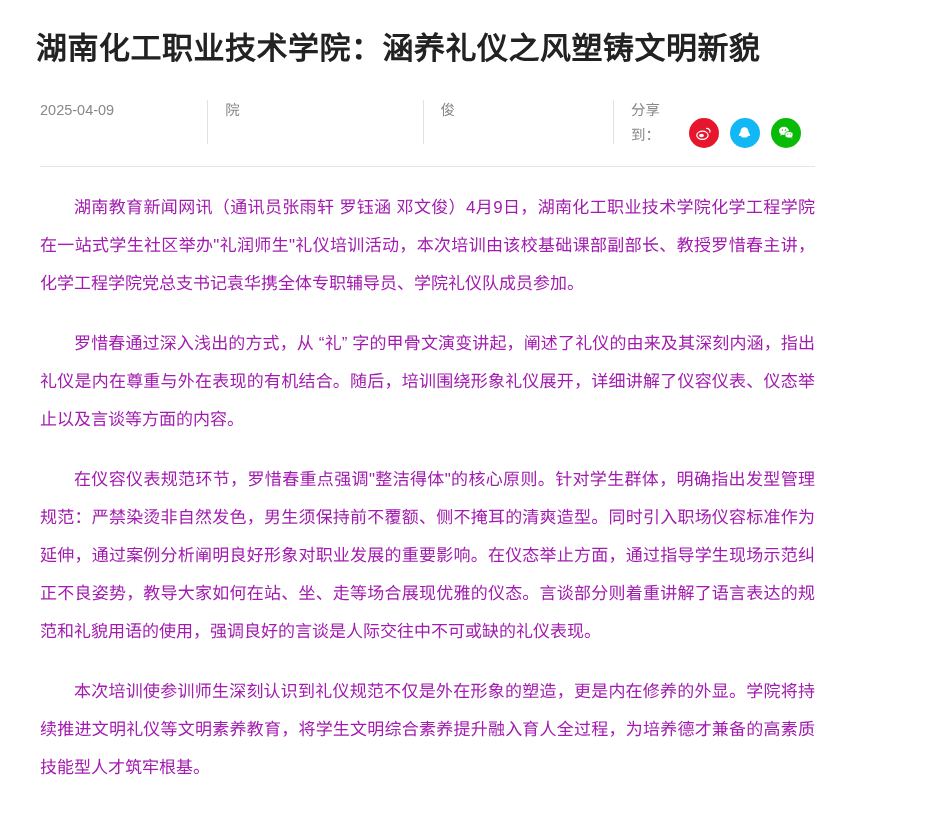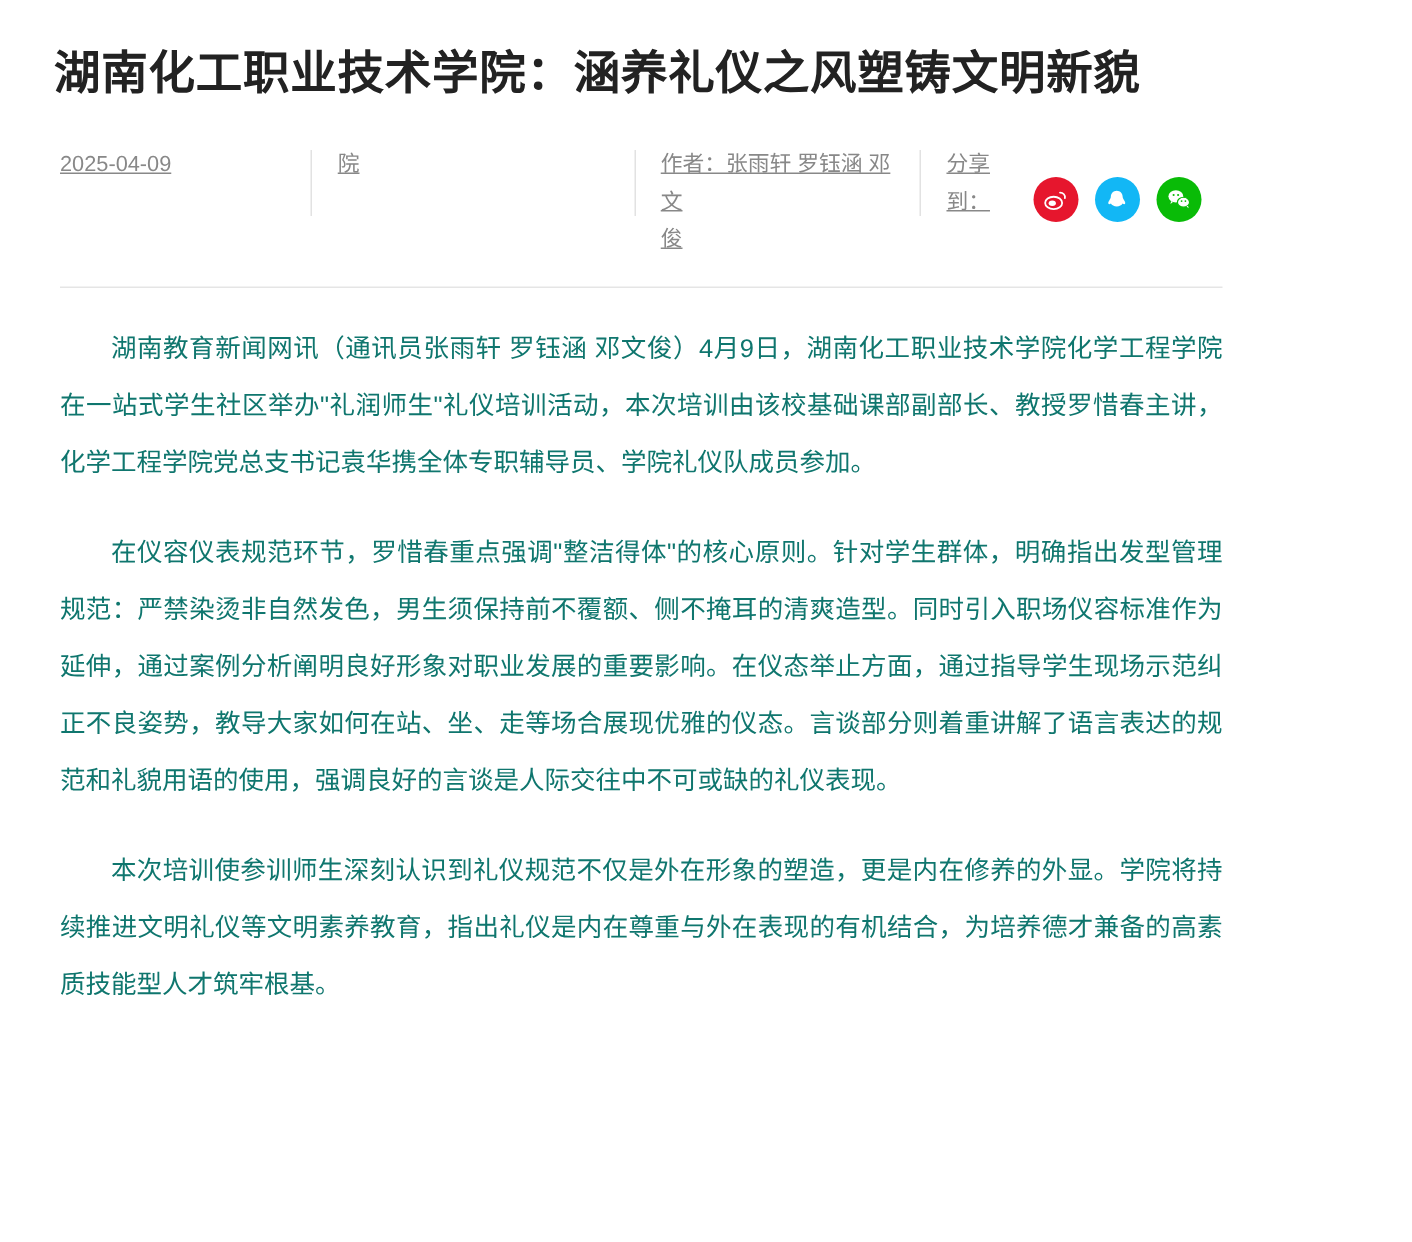--- a/index.html
+++ b/index.html
@@ -35,21 +35,20 @@
     margin-top: 26px;
     padding-bottom: 18px;
     font-size: 14.5px;
     color: #888888;
     line-height: 25px;
   }
   .meta-cell {
     padding: 0 18px;
     position: relative;
     box-sizing: border-box;
-    text-decoration: underline;
   }
   .meta-cell.first {
     padding-left: 4px;
     width: 190px;
   }
   .meta-cell.sep::before {
     content: "";
     position: absolute;
     left: 0;
     top: 2px;
@@ -96,21 +95,21 @@
     margin: 0 4px;
   }
   .article-body {
     margin-top: 22px;
     padding: 0 4px;
   }
   .article-body p {
     margin: 0 0 22px 0;
     font-size: 17px;
     line-height: 38px;
-    color: #0f766e;
+    color: #a21caf;
     text-indent: 2em;
     text-align: justify;
     font-family: "Liberation Sans", "DejaVu Sans", sans-serif;
   }
 </style>
 </head>
 <body>
 
 <div class="page">
 
@@ -120,21 +119,20 @@
 
     <div class="meta-cell first">
       <div>2025-04-09</div>
     </div>
 
     <div class="meta-cell sep meta-source">
       <div>院</div>
     </div>
 
     <div class="meta-cell sep meta-author">
-      <div>作者：张雨轩 罗钰涵 邓文</div>
       <div>俊</div>
     </div>
 
     <div class="meta-cell sep meta-share">
       <div class="share-label">
         <div>分享</div>
         <div>到：</div>
       </div>
       <div class="share-icons">
         <div class="share-icon icon-weibo" title="weibo">
@@ -163,17 +161,18 @@
         </div>
       </div>
     </div>
 
   </div>
 
   <div class="divider"></div>
 
   <div class="article-body">
     <p>湖南教育新闻网讯（通讯员张雨轩 罗钰涵 邓文俊）4月9日，湖南化工职业技术学院化学工程学院在一站式学生社区举办"礼润师生"礼仪培训活动，本次培训由该校基础课部副部长、教授罗惜春主讲，化学工程学院党总支书记袁华携全体专职辅导员、学院礼仪队成员参加。</p>
+    <p>罗惜春通过深入浅出的方式，从 “礼” 字的甲骨文演变讲起，阐述了礼仪的由来及其深刻内涵，指出礼仪是内在尊重与外在表现的有机结合。随后，培训围绕形象礼仪展开，详细讲解了仪容仪表、仪态举止以及言谈等方面的内容。</p>
     <p>在仪容仪表规范环节，罗惜春重点强调"整洁得体"的核心原则。针对学生群体，明确指出发型管理规范：严禁染烫非自然发色，男生须保持前不覆额、侧不掩耳的清爽造型。同时引入职场仪容标准作为延伸，通过案例分析阐明良好形象对职业发展的重要影响。在仪态举止方面，通过指导学生现场示范纠正不良姿势，教导大家如何在站、坐、走等场合展现优雅的仪态。言谈部分则着重讲解了语言表达的规范和礼貌用语的使用，强调良好的言谈是人际交往中不可或缺的礼仪表现。</p>
-    <p>本次培训使参训师生深刻认识到礼仪规范不仅是外在形象的塑造，更是内在修养的外显。学院将持续推进文明礼仪等文明素养教育，指出礼仪是内在尊重与外在表现的有机结合，为培养德才兼备的高素质技能型人才筑牢根基。</p>
+    <p>本次培训使参训师生深刻认识到礼仪规范不仅是外在形象的塑造，更是内在修养的外显。学院将持续推进文明礼仪等文明素养教育，将学生文明综合素养提升融入育人全过程，为培养德才兼备的高素质技能型人才筑牢根基。</p>
   </div>
 
 </div>
 
 </body></html>

